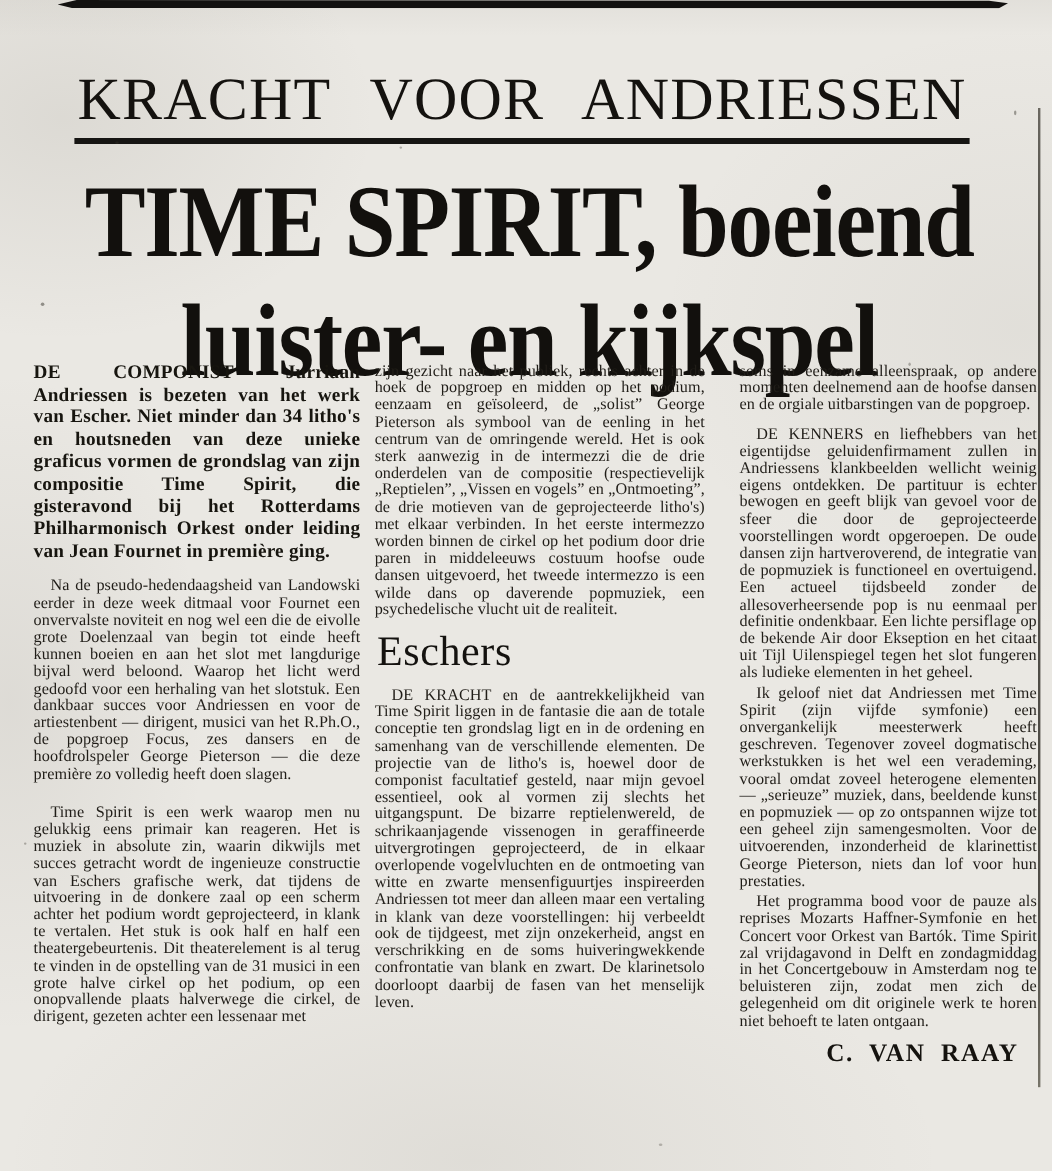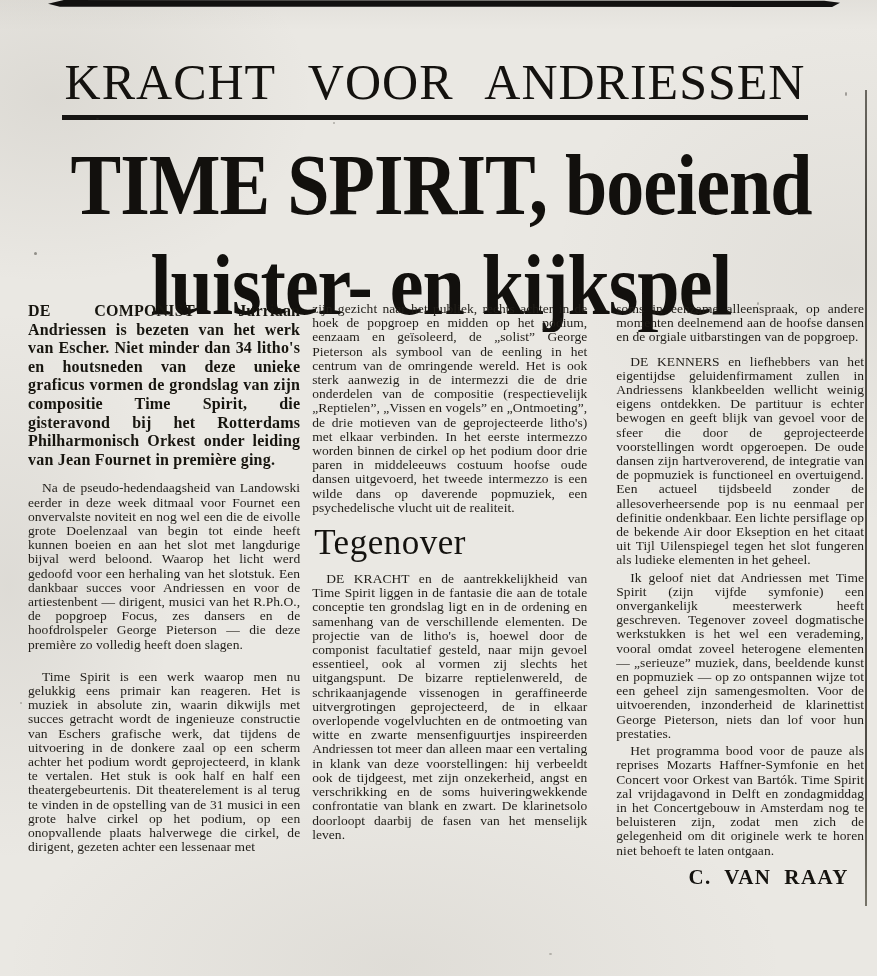--- a/index.html
+++ b/index.html
@@ -122,21 +122,21 @@
   <div class="columns">
 
     <div class="col col-1">
       <p class="lead no-indent">DE COMPONIST Jurriaan Andriessen is bezeten van het werk van Escher. Niet minder dan 34 litho's en houtsneden van deze unieke graficus vormen de grondslag van zijn compositie Time Spirit, die gisteravond bij het Rotterdams Philharmonisch Orkest onder leiding van Jean Fournet in première ging.</p>
       <p class="gap-before">Na de pseudo-hedendaagsheid van Landowski eerder in deze week ditmaal voor Fournet een onvervalste noviteit en nog wel een die de eivolle grote Doelenzaal van begin tot einde heeft kunnen boeien en aan het slot met langdurige bijval werd beloond. Waarop het licht werd gedoofd voor een herhaling van het slotstuk. Een dankbaar succes voor Andriessen en voor de artiestenbent — dirigent, musici van het R.Ph.O., de popgroep Focus, zes dansers en de hoofdrolspeler George Pieterson — die deze première zo volledig heeft doen slagen.</p>
       <p class="small-gap-before">Time Spirit is een werk waarop men nu gelukkig eens primair kan reageren. Het is muziek in absolute zin, waarin dikwijls met succes getracht wordt de ingenieuze constructie van Eschers grafische werk, dat tijdens de uitvoering in de donkere zaal op een scherm achter het podium wordt geprojecteerd, in klank te vertalen. Het stuk is ook half en half een theatergebeurtenis. Dit theaterelement is al terug te vinden in de opstelling van de 31 musici in een grote halve cirkel op het podium, op een onopvallende plaats halverwege die cirkel, de dirigent, gezeten achter een lessenaar met</p>
     </div>
 
     <div class="col col-2">
       <p class="no-indent">zijn gezicht naar het publiek, rechts achter in de hoek de popgroep en midden op het podium, eenzaam en geïsoleerd, de „solist” George Pieterson als symbool van de eenling in het centrum van de omringende wereld. Het is ook sterk aanwezig in de intermezzi die de drie onderdelen van de compositie (respectievelijk „Reptielen”, „Vissen en vogels” en „Ontmoeting”, de drie motieven van de geprojecteerde litho's) met elkaar verbinden. In het eerste intermezzo worden binnen de cirkel op het podium door drie paren in middeleeuws costuum hoofse oude dansen uitgevoerd, het tweede intermezzo is een wilde dans op daverende popmuziek, een psychedelische vlucht uit de realiteit.</p>
-      <h3 class="subheading">Tegenover</h3>
+      <h3 class="subheading">Eschers</h3>
       <p>DE KRACHT en de aantrekkelijkheid van Time Spirit liggen in de fantasie die aan de totale conceptie ten grondslag ligt en in de ordening en samenhang van de verschillende elementen. De projectie van de litho's is, hoewel door de componist facultatief gesteld, naar mijn gevoel essentieel, ook al vormen zij slechts het uitgangspunt. De bizarre reptielenwereld, de schrikaanjagende vissenogen in geraffineerde uitvergrotingen geprojecteerd, de in elkaar overlopende vogelvluchten en de ontmoeting van witte en zwarte mensenfiguurtjes inspireerden Andriessen tot meer dan alleen maar een vertaling in klank van deze voorstellingen: hij verbeeldt ook de tijdgeest, met zijn onzekerheid, angst en verschrikking en de soms huiveringwekkende confrontatie van blank en zwart. De klarinetsolo doorloopt daarbij de fasen van het menselijk leven.</p>
     </div>
 
     <div class="col col-3">
       <p class="no-indent">soms in eenzame alleenspraak, op andere momenten deelnemend aan de hoofse dansen en de orgiale uitbarstingen van de popgroep.</p>
       <p class="gap-before">DE KENNERS en liefhebbers van het eigentijdse geluidenfirmament zullen in Andriessens klankbeelden wellicht weinig eigens ontdekken. De partituur is echter bewogen en geeft blijk van gevoel voor de sfeer die door de geprojecteerde voorstellingen wordt opgeroepen. De oude dansen zijn hartveroverend, de integratie van de popmuziek is functioneel en overtuigend. Een actueel tijdsbeeld zonder de allesoverheersende pop is nu eenmaal per definitie ondenkbaar. Een lichte persiflage op de bekende Air door Ekseption en het citaat uit Tijl Uilenspiegel tegen het slot fungeren als ludieke elementen in het geheel.</p>
       <p>Ik geloof niet dat Andriessen met Time Spirit (zijn vijfde symfonie) een onvergankelijk meesterwerk heeft geschreven. Tegenover zoveel dogmatische werkstukken is het wel een verademing, vooral omdat zoveel heterogene elementen — „serieuze” muziek, dans, beeldende kunst en popmuziek — op zo ontspannen wijze tot een geheel zijn samengesmolten. Voor de uitvoerenden, inzonderheid de klarinettist George Pieterson, niets dan lof voor hun prestaties.</p>
       <p>Het programma bood voor de pauze als reprises Mozarts Haffner-Symfonie en het Concert voor Orkest van Bartók. Time Spirit zal vrijdagavond in Delft en zondagmiddag in het Concertgebouw in Amsterdam nog te beluisteren zijn, zodat men zich de gelegenheid om dit originele werk te horen niet behoeft te laten ontgaan.</p>
       <div class="byline">C. VAN RAAY</div>
     </div>

